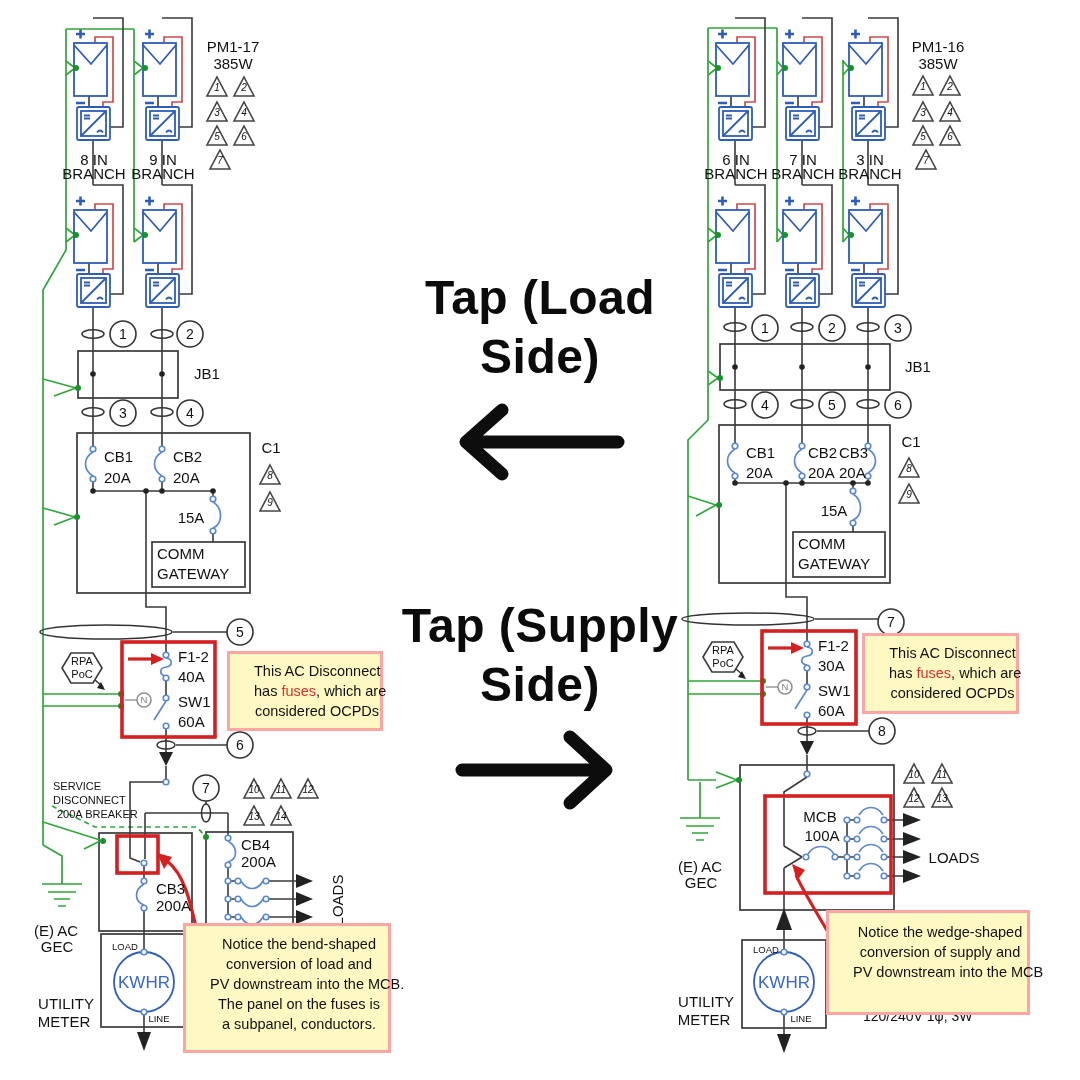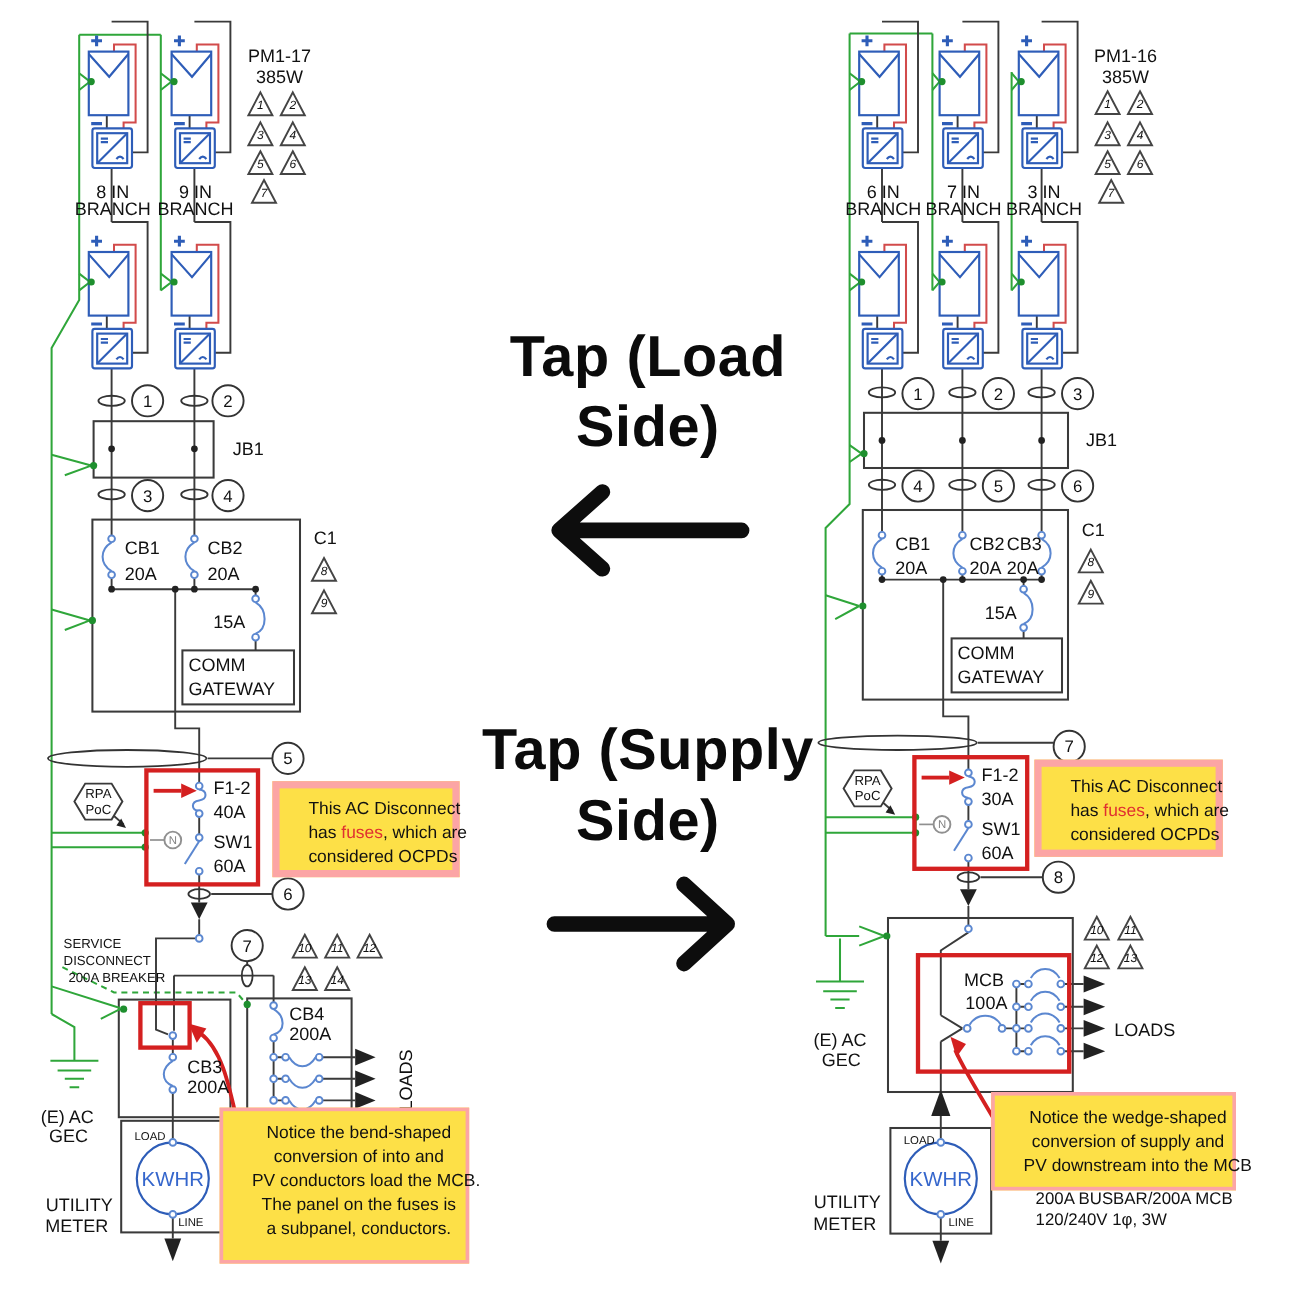--- a/index.html
+++ b/index.html
@@ -26,21 +26,21 @@
   .redf{fill:#d42020}
   .gdot{fill:#1e8f2e}
   .kdot{fill:#222}
   .kfill{fill:#222}
   .tag{fill:#fff;stroke:#333;stroke-width:1.6}
   .ellc{fill:none;stroke:#333;stroke-width:1.5}
   .trip{fill:#fff;stroke:#444;stroke-width:1.6}
   .ncirc{fill:#fff;stroke:#909090;stroke-width:1.6}
   .wgray{stroke:#909090;fill:none;stroke-width:1.4}
   .bigarrow{stroke:#0d0d0d;fill:none;stroke-width:13;stroke-linecap:round;stroke-linejoin:round}
-  .txtbox{position:absolute;background:#fde047;border:6px solid #fca5a5;box-sizing:border-box;
+  .txtbox{position:absolute;background:#fef9c3;border:3px solid #fca5a5;box-sizing:border-box;
           text-align:center;color:#111;font-size:14.5px;line-height:20px;padding-left:24px;}
   .txtbox div{white-space:nowrap}
   .redword{color:#e03030}
   .bigtitle{position:absolute;font-weight:800;font-size:48px;line-height:59px;
             text-align:center;color:#0b0b0b;letter-spacing:.5px;}
 </style>
 </head>
 <body>
 
 <div id="stage">
@@ -493,25 +493,25 @@
 </div>
 
 <div class="txtbox" style="left:862px;top:633px;width:157px;height:81px;padding-top:7px;">
   <div>This AC Disconnect</div>
   <div><span>has </span><span class="redword">fuses</span><span>, which are</span></div>
   <div>considered OCPDs</div>
 </div>
 
 <div class="txtbox" style="left:183px;top:923px;width:208px;height:130px;padding-top:8px;border-width:3.5px;">
   <div>Notice the bend-shaped</div>
-  <div>conversion of into and</div>
-  <div>PV conductors load the MCB.</div>
+  <div>conversion of load and</div>
+  <div>PV downstream into the MCB.</div>
   <div>The panel on the fuses is</div>
   <div>a subpanel, conductors.</div>
 </div>
 
-<div class="txtbox" style="left:826px;top:910px;width:204px;height:82px;padding-top:9px;border-width:3.5px;">
+<div class="txtbox" style="left:826px;top:910px;width:204px;height:105px;padding-top:9px;border-width:3.5px;">
   <div>Notice the wedge-shaped</div>
   <div>conversion of supply and</div>
   <div>PV downstream into the MCB</div>
 </div>
 
 </div>
 
 </body></html>

